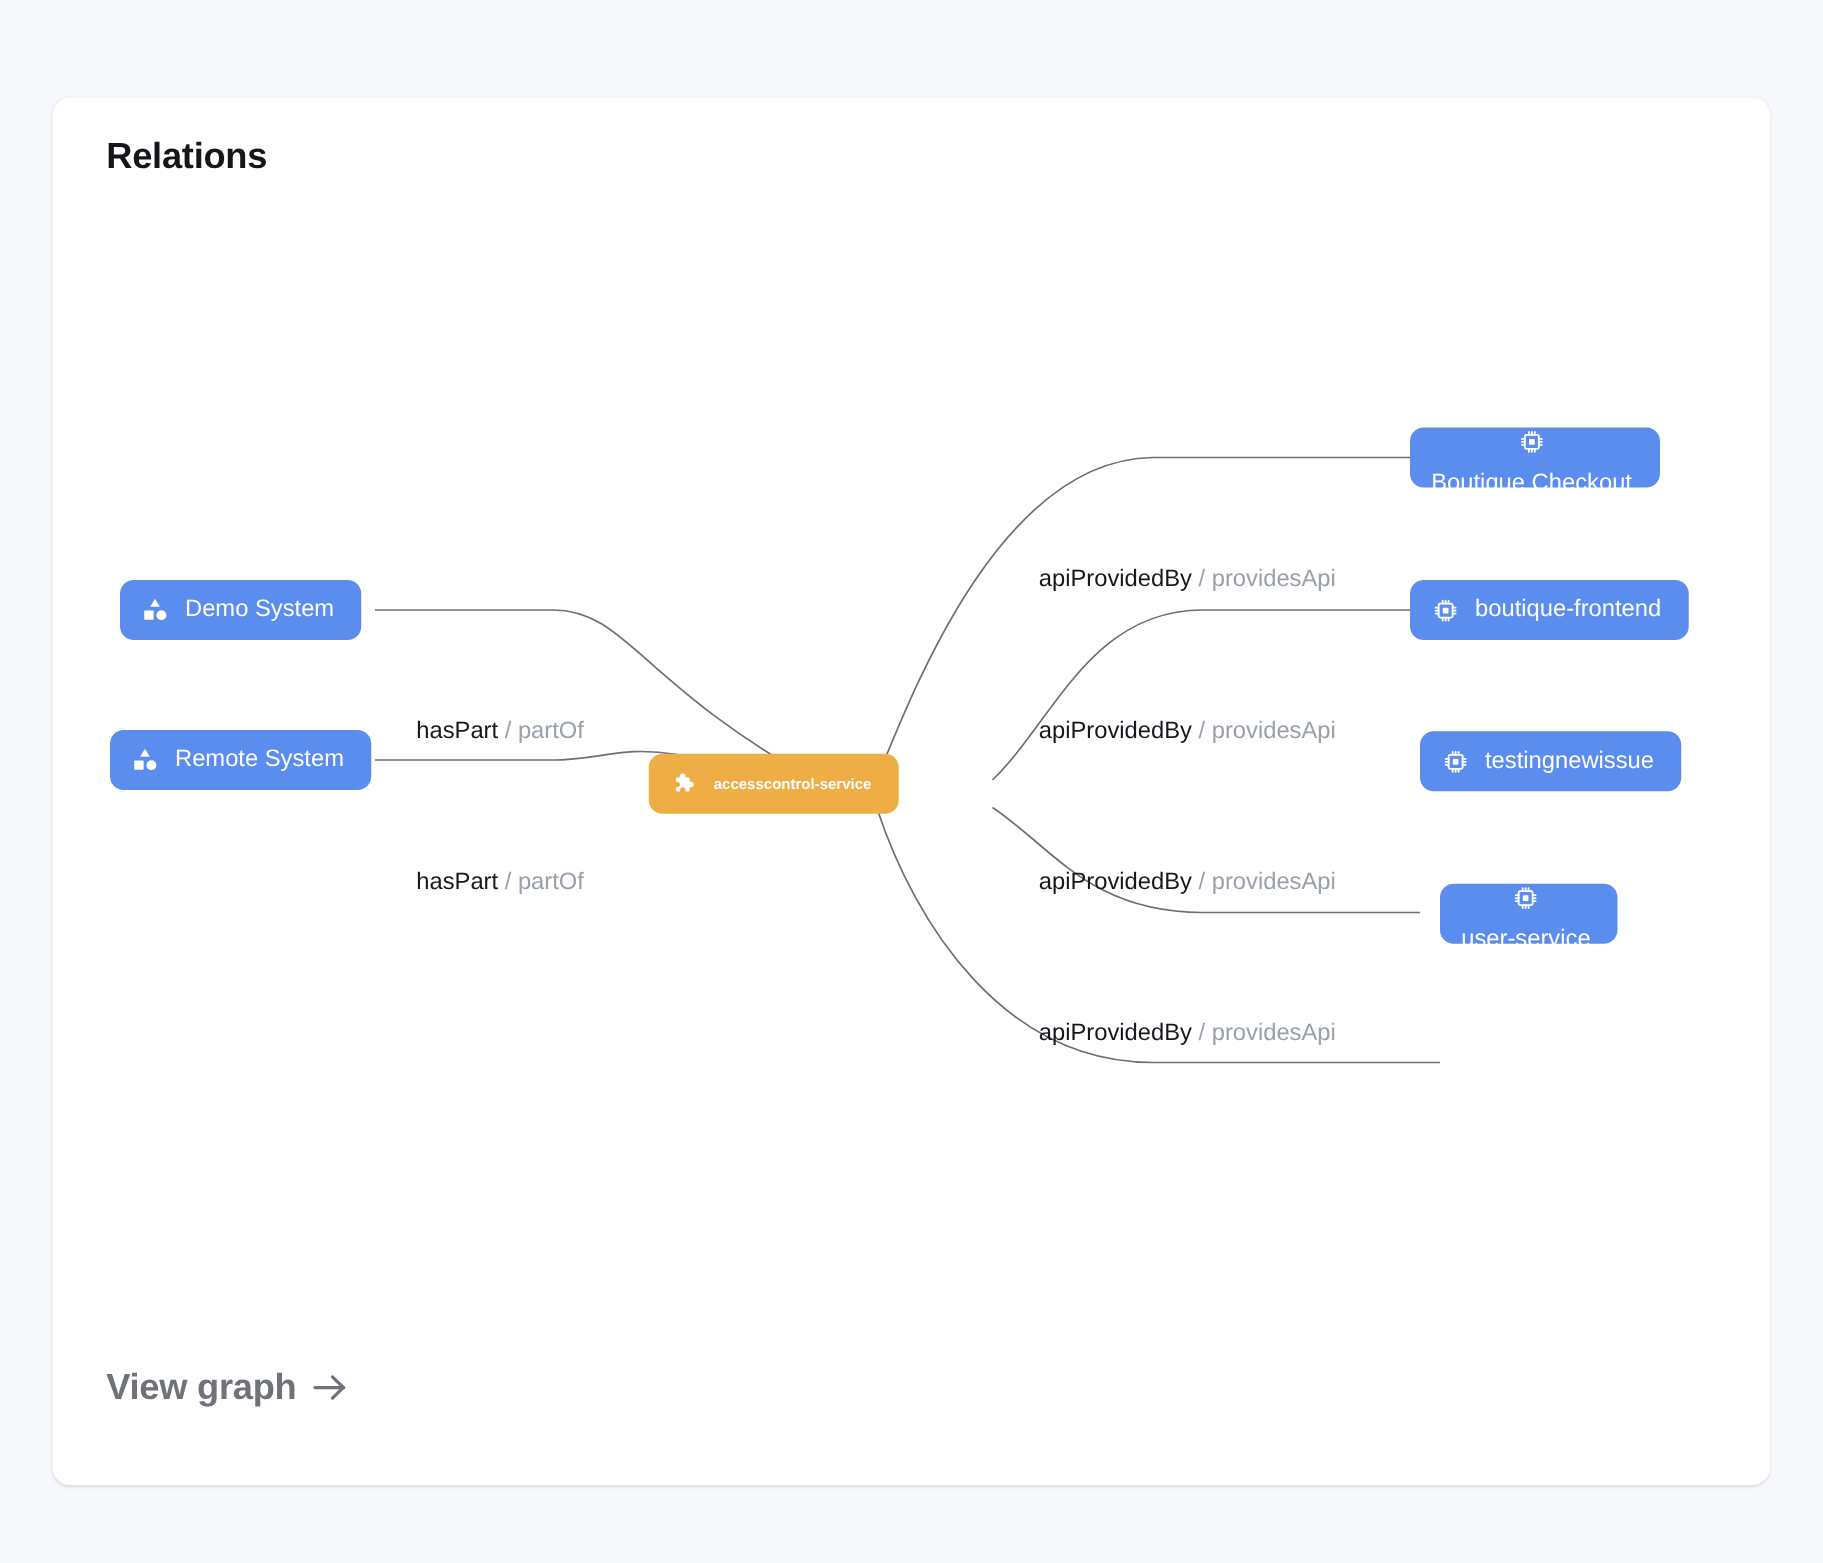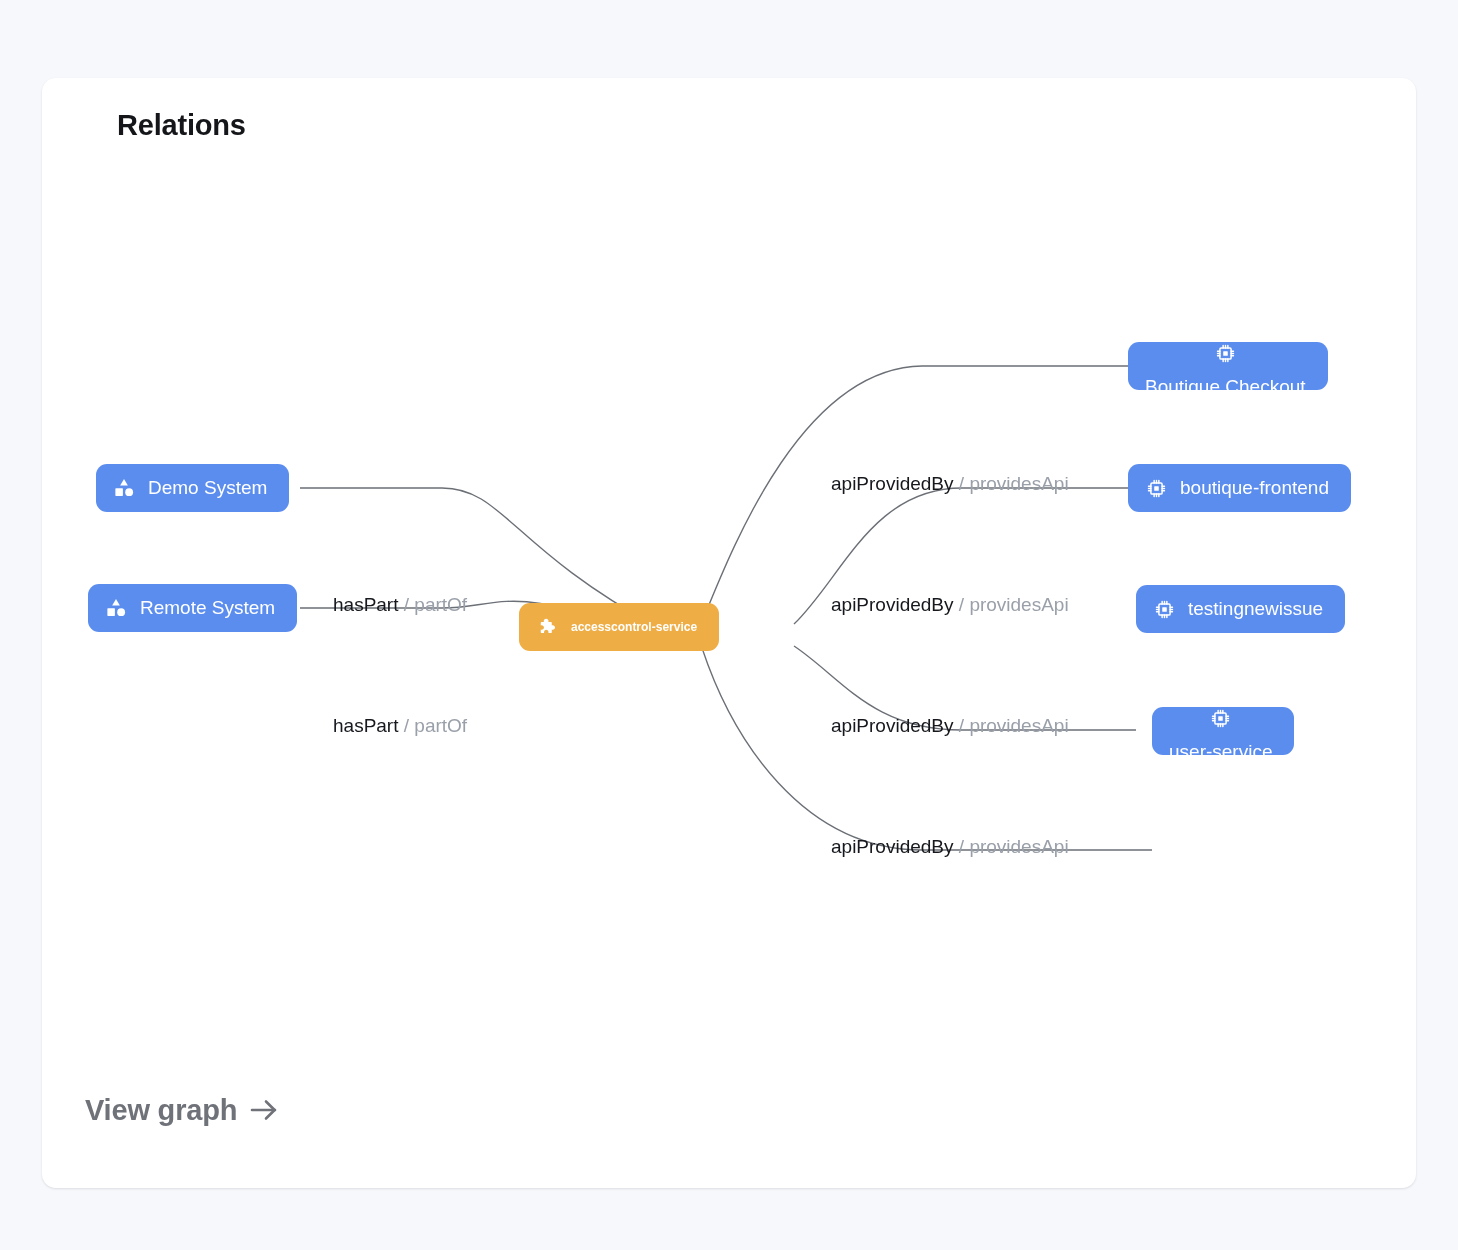--- a/index.html
+++ b/index.html
@@ -34,21 +34,20 @@
   }
 
   .card-title {
     position: absolute;
     left: 43px;
     top: 31px;
     font-size: 29px;
     font-weight: bold;
     color: #15161a;
     letter-spacing: -0.2px;
-    margin-left: 32px;
   }
 
   .graph-area {
     position: absolute;
     left: 0;
     top: 0;
     width: 1374px;
     height: 1110px;
   }
 
@@ -90,21 +89,20 @@
   }
   .node-icon svg { display: block; }
 
   
   .edge-label {
     position: absolute;
     font-size: 19px;
     white-space: nowrap;
     line-height: 1;
     color: #16181d;
-    margin-top: 20px;
   }
   .edge-label .sep,
   .edge-label .rev { color: #9aa0aa; }
   .edge-label .fwd { color: #16181d; }
 
   
   .view-graph {
     position: absolute;
     left: 43px;
     top: 1016px;

